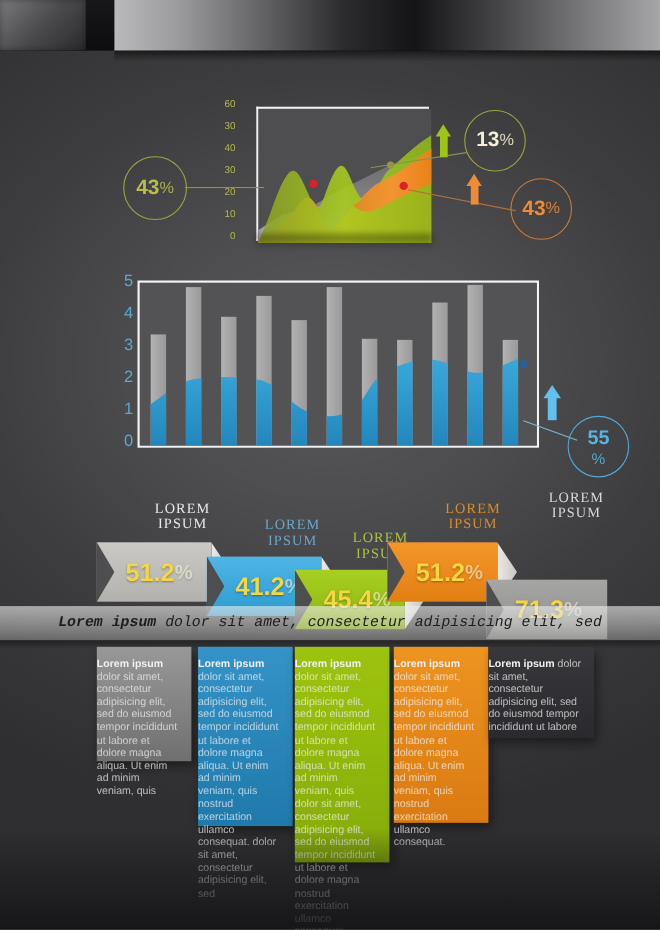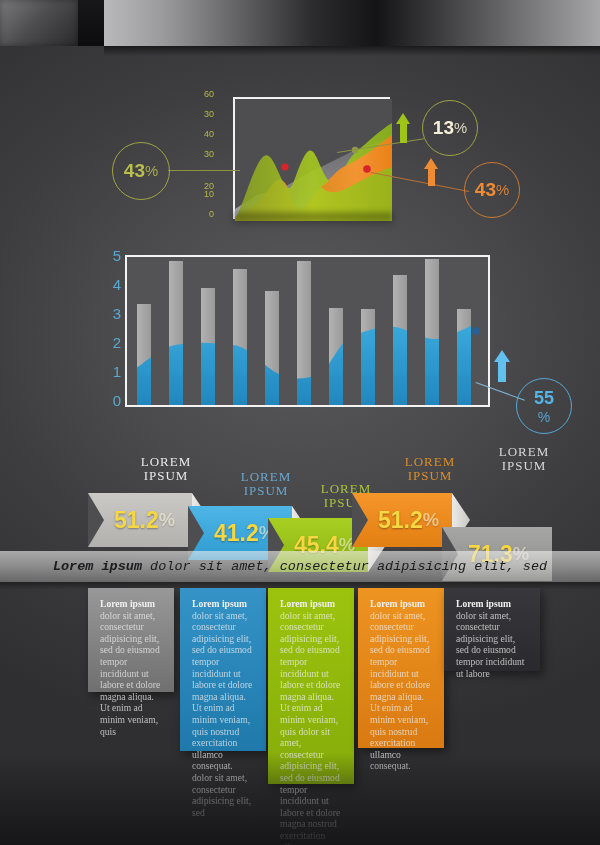--- a/index.html
+++ b/index.html
@@ -99,22 +99,22 @@
     background:linear-gradient(180deg,rgba(238,238,238,.62) 0%,rgba(222,222,222,.50) 50%,rgba(170,170,170,.42) 100%);
     display:flex;align-items:center;justify-content:center;}
   .ribbon .txt{font-family:"Liberation Mono",monospace;font-size:13.5px;
     color:#1d1d1f;letter-spacing:0px;white-space:nowrap;font-style:italic;}
   .ribbon .txt b{font-weight:bold;}
   .ribbon-sh{position:absolute;left:0;top:582px;width:600px;height:8px;
     background:linear-gradient(180deg,rgba(0,0,0,.4),rgba(0,0,0,0));}
 
   
   .cols{position:absolute;left:0;top:588px;width:600px;height:200px;}
-  .col{position:absolute;top:0;box-sizing:border-box;padding:10px 11px 10px 12px;
-    font-family:Liberation Serif, serif;font-size:9.6px;line-height:11.6px;
+  .col{position:absolute;top:0;box-sizing:border-box;padding:10px 11px 10px 0;
+    font-family:Liberation Sans, sans-serif;font-size:9.6px;line-height:11.6px;
     color:#f0f0f0;box-shadow:3px 4px 9px rgba(0,0,0,.45);}
   .col b{font-weight:bold;}
   .col .dim{opacity:.72;}
 </style>
 </head>
 <body>
 
 <div id="page">
 
   <div class="header">
@@ -124,21 +124,21 @@
     <div class="hdr-shadow"></div>
   </div>
 
   <div class="linechart">
 
     <div class="lc-axis">
       <div style="top:0px">60</div>
       <div style="top:20px">30</div>
       <div style="top:40px">40</div>
       <div style="top:60px">30</div>
-      <div style="top:92px">20</div>
+      <div style="top:80px">20</div>
       <div style="top:100px">10</div>
       <div style="top:120px">0</div>
     </div>
 
     <div class="lc-plot">
       <svg width="161" height="126" viewBox="0 0 161 126">
         <defs>
           <linearGradient id="gGray" x1="0" y1="0" x2="0" y2="1">
             <stop offset="0%" stop-color="#6f6f71"></stop>
             <stop offset="60%" stop-color="#8d8d8f"></stop>

